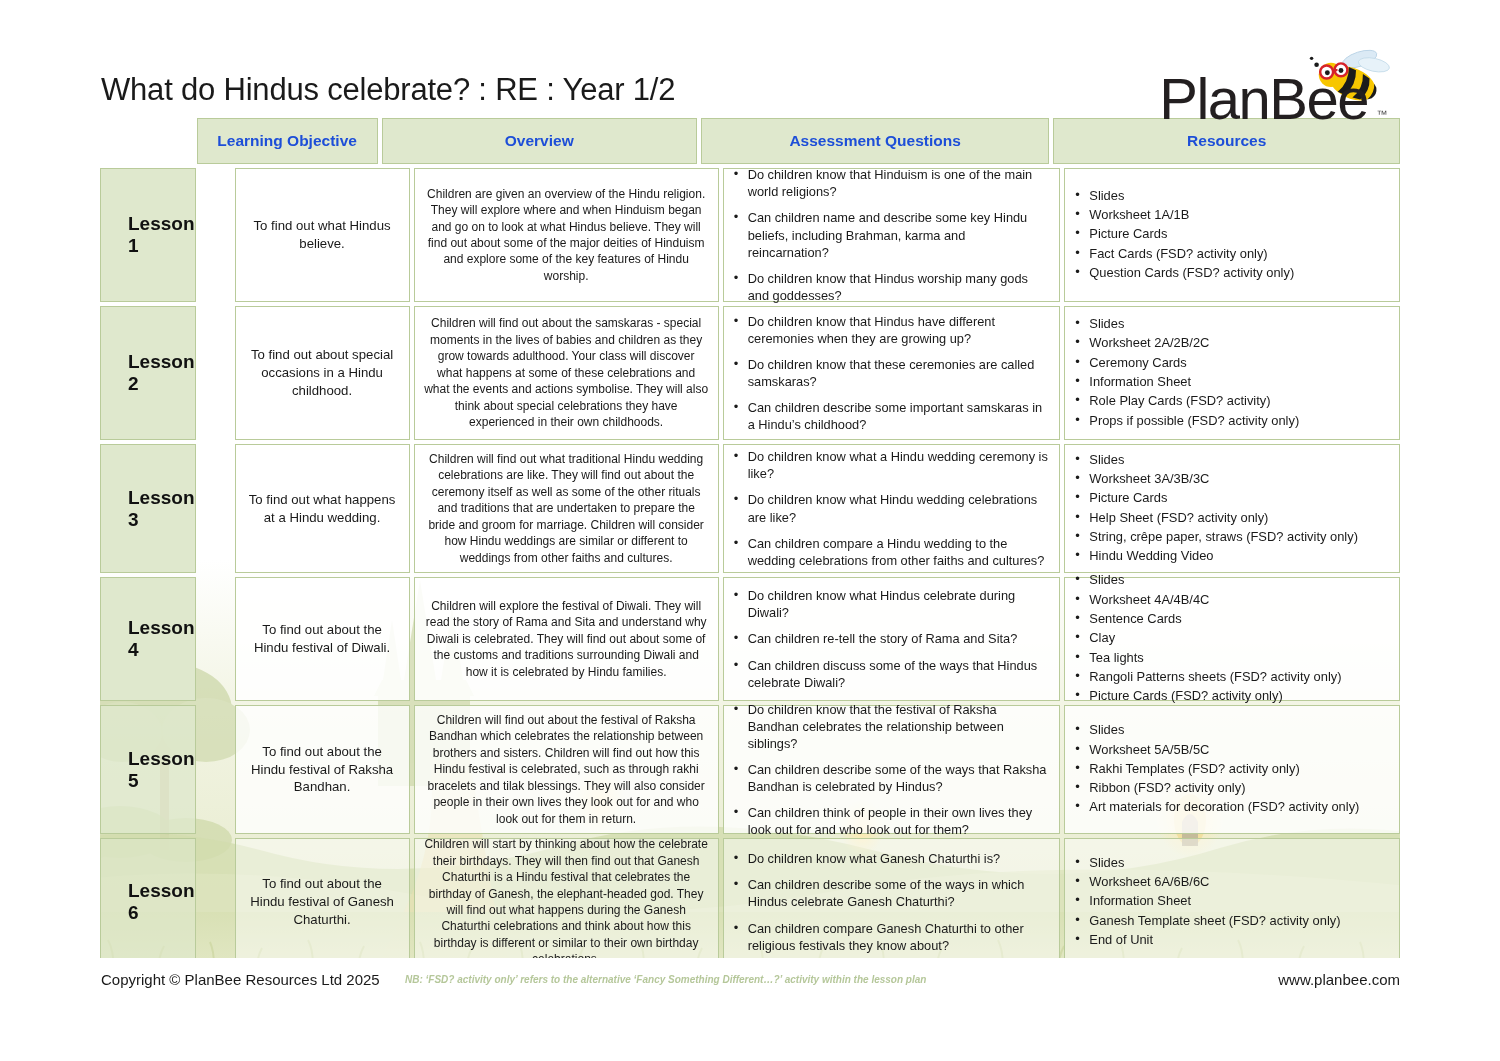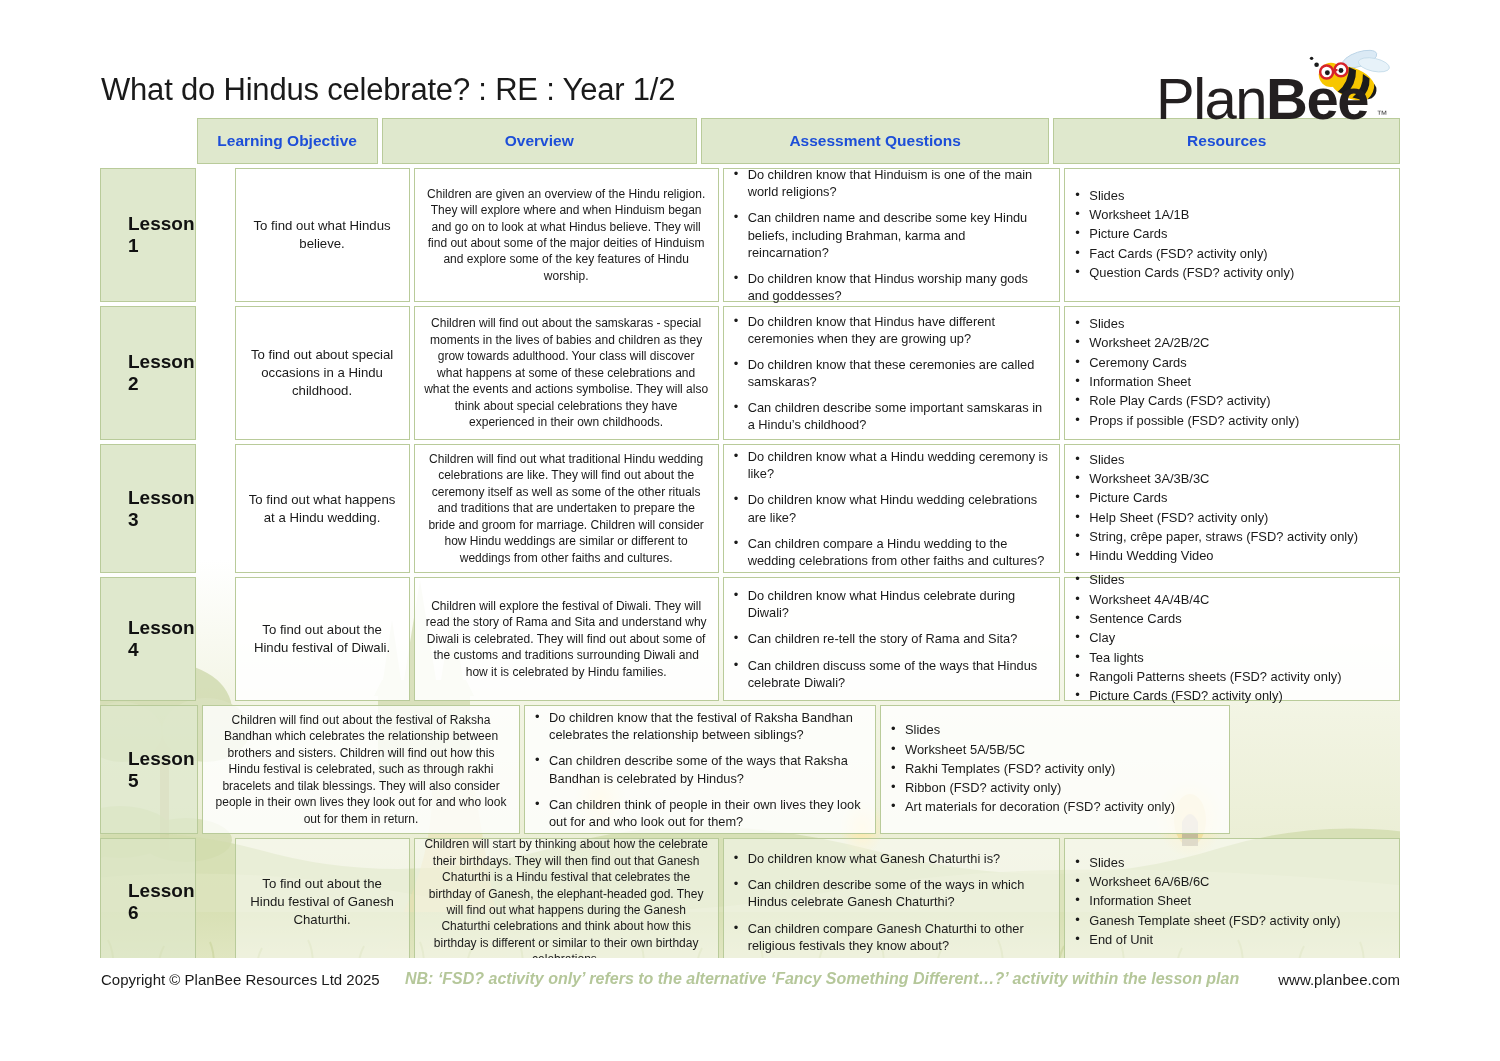--- a/index.html
+++ b/index.html
@@ -54,21 +54,21 @@
   #logo-text {
     position: absolute;
     right: 44px; top: 44px;
     font-size: 58px;
     line-height: 58px;
     color: #231f20;
     white-space: nowrap;
     letter-spacing: -1.5px;
   }
   #logo-text .thin { font-weight: 300; }
-  #logo-text .bold { font-weight: 700; }
+  #logo-text .bold { font-weight: 400; }
   #logo-tm {
     position: absolute;
     right: 24px; top: 82px;
     font-size: 11px;
     color: #444;
     letter-spacing: 0.5px;
   }
   #logo-bee {
     position: absolute;
     right: 18px; top: 20px;
@@ -222,21 +222,21 @@
   #footer-copyright {
     position: absolute;
     left: 101px;
     font-size: 15px;
     color: #1a1a1a;
     white-space: nowrap;
   }
   #footer-nb {
     position: absolute;
     left: 405px;
-    font-size: 16px;
+    font-size: 10px;
     font-style: italic;
     font-weight: 700;
     color: #b5c79a;
     white-space: nowrap;
   }
   #footer-url {
     position: absolute;
     right: 100px;
     font-size: 15px;
     color: #1a1a1a;
@@ -485,20 +485,21 @@
               <li>Sentence Cards</li>
               <li>Clay</li>
               <li>Tea lights</li>
               <li>Rangoli Patterns sheets (FSD? activity only)</li>
               <li>Picture Cards (FSD? activity only)</li>
             </ul>
           </div>
         </div>
         <div class="trow lesson-row translucent" style="height: 129px;">
           <div class="cell c-lesson">Lesson 5</div>
+          <div class="cell c-lo">To find out about the Hindu festival of Raksha Bandhan.</div>
           <div class="cell c-over">Children will find out about the festival of Raksha Bandhan which celebrates the relationship between brothers and sisters. Children will find out how this Hindu festival is celebrated, such as through rakhi bracelets and tilak blessings. They will also consider people in their own lives they look out for and who look out for them in return.</div>
           <div class="cell c-assess">
             <ul class="blist spaced">
               <li>Do children know that the festival of Raksha Bandhan celebrates the relationship between siblings?</li>
               <li>Can children describe some of the ways that Raksha Bandhan is celebrated by Hindus?</li>
               <li>Can children think of people in their own lives they look out for and who look out for them?</li>
             </ul>
           </div>
           <div class="cell c-res">
             <ul class="blist tight">

